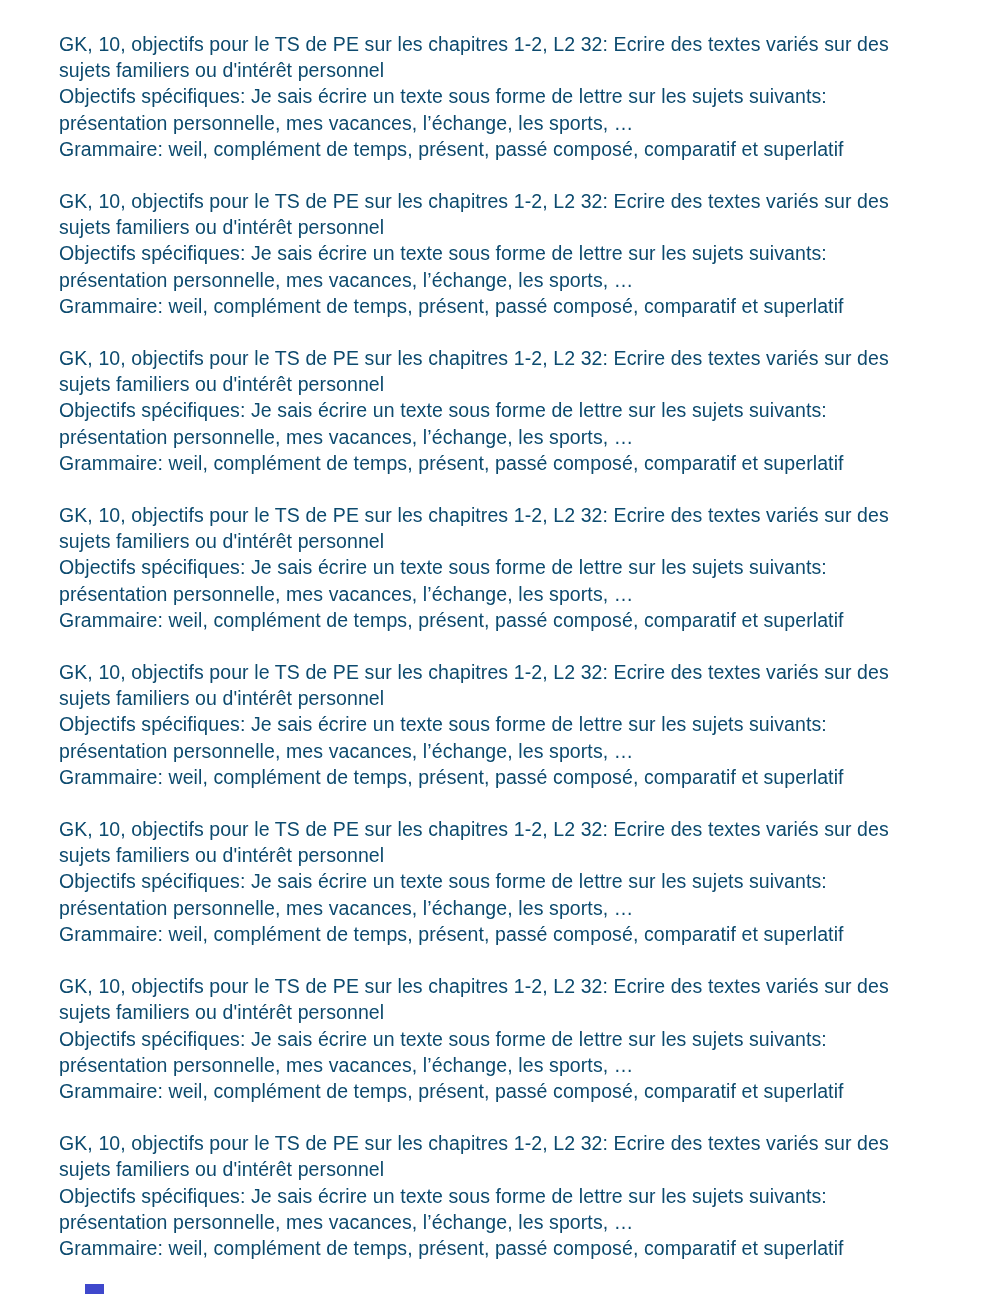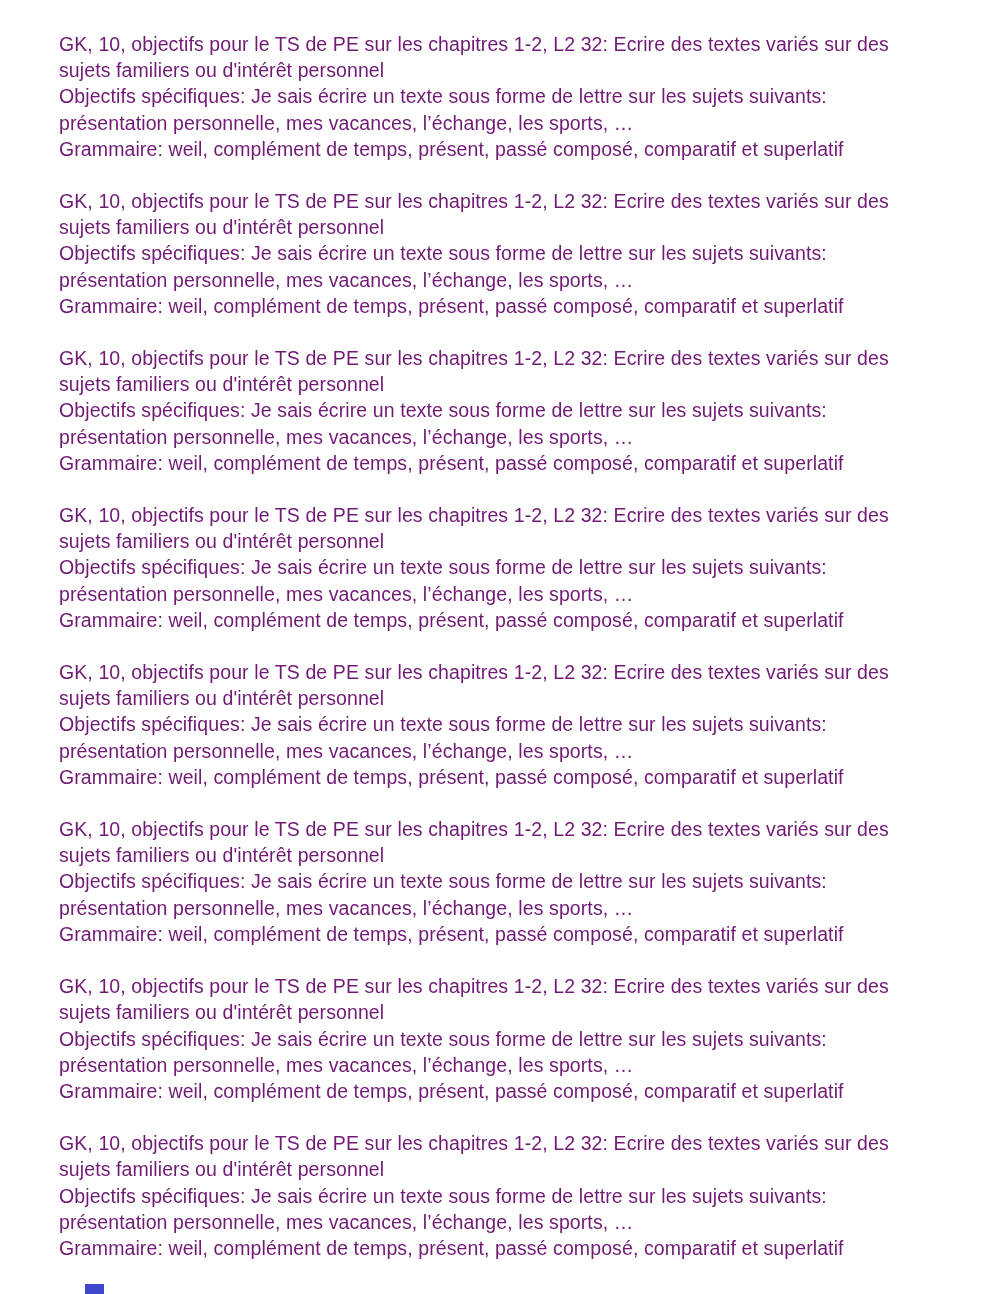--- a/index.html
+++ b/index.html
@@ -19,21 +19,21 @@
     left: 59px;
     top: 31px;
     width: 882px;
   }
   .paragraph {
     margin: 0 0 26px 0;
   }
   .line {
     font-size: 19.5px;
     line-height: 26.2px;
-    color: #701a75;
+    color: #0c4a6e;
     white-space: nowrap;
     letter-spacing: 0.1px;
   }
   .blue-marker {
     position: absolute;
     left: 85px;
     top: 1284px;
     width: 19px;
     height: 10px;
   }

